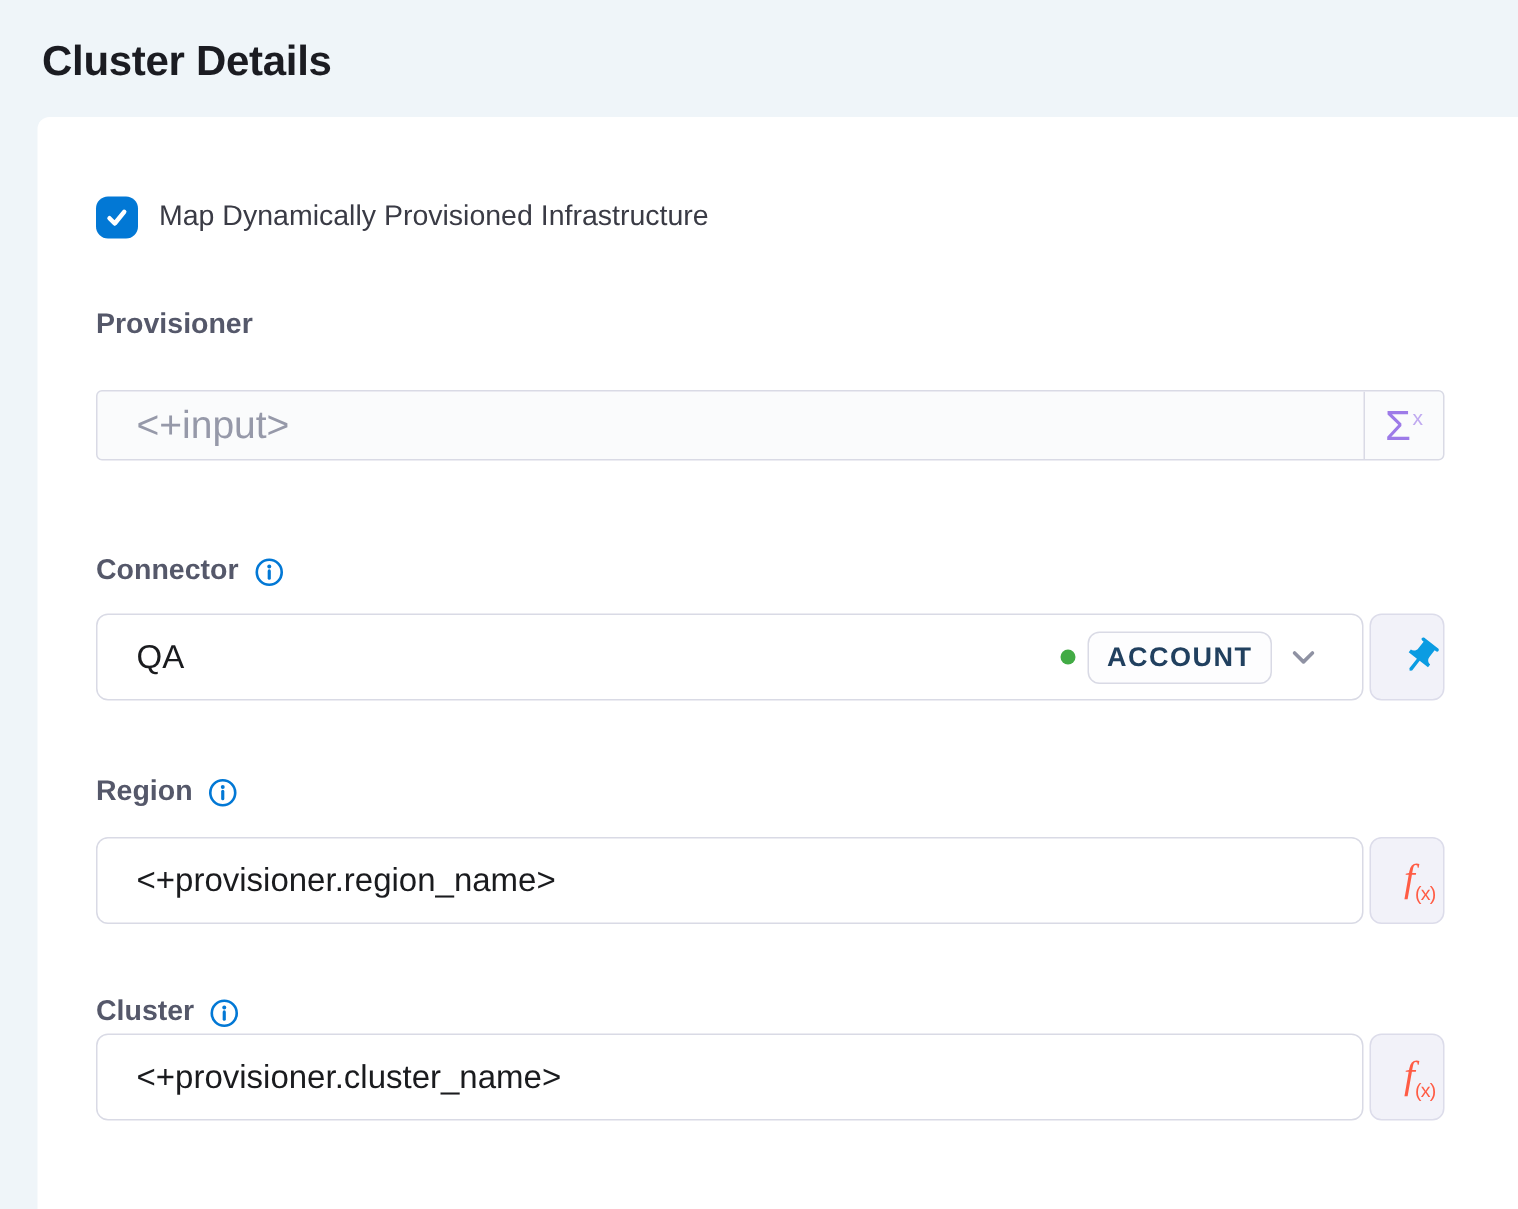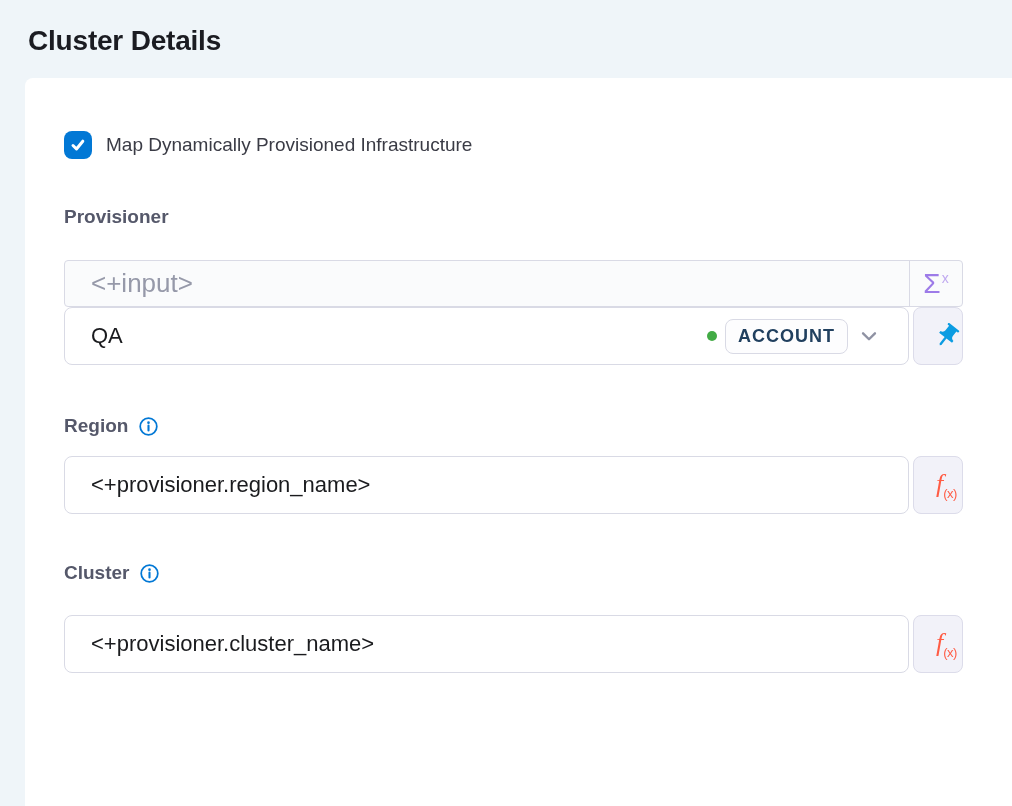--- a/index.html
+++ b/index.html
@@ -45,21 +45,21 @@
   }
   .field-label {
     font-size: 19px; line-height: 24px;
     font-weight: 600;
     color: #55586a;
   }
   .info-icon { width: 21px; height: 21px; display: inline-flex; cursor: pointer; }
   .mt-prov { margin-top: 46px; margin-bottom: 31px; }
   .mt-conn { margin-top: 62px; margin-bottom: 16px; }
   .mt-region { margin-top: 49px; margin-bottom: 18px; }
-  .mt-cluster { margin-top: 47px; margin-bottom: 30px; }
+  .mt-cluster { margin-top: 47px; margin-bottom: 2px; }
   
   .runtime-input-wrap {
     display: flex;
     height: 47px;
     border: 1px solid #d9dae5;
     border-radius: 4px;
     background: #fafbfc;
     overflow: hidden;
   }
   .runtime-input-wrap input {
@@ -157,20 +157,30 @@
   <div class="field-label-row mt-prov">
     <span class="field-label">Provisioner</span>
   </div>
   <div class="runtime-input-wrap">
     <input type="text" disabled="" placeholder="&lt;+input&gt;" style="">
     <div class="runtime-type-cell">
       <span class="sigma"><span>Σ</span><span class="sigma-sup">x</span></span>
     </div>
   </div>
 
+  <div class="field-label-row mt-conn">
+    <span class="field-label">Connector</span>
+    <span class="info-icon">
+      <svg width="21" height="21" viewBox="0 0 24 24" fill="none">
+        <circle cx="12" cy="12" r="9.5" stroke="#0278d5" stroke-width="2"></circle>
+        <circle cx="12" cy="7.6" r="1.5" fill="#0278d5"></circle>
+        <line x1="12" y1="11" x2="12" y2="16.6" stroke="#0278d5" stroke-width="2.4" stroke-linecap="round"></line>
+      </svg>
+    </span>
+  </div>
   <div class="input-row">
     <div class="text-field">
       <input type="text" readonly="" value="QA" style="">
       <div class="connector-right">
         <span class="status-dot"></span>
         <span class="scope-badge">ACCOUNT</span>
         <span class="chevron-icon">
           <svg width="26" height="26" viewBox="0 0 24 24" fill="none">
             <polyline points="6.5,9.5 12,15 17.5,9.5" stroke="#8f92a3" stroke-width="2.2" stroke-linecap="round" stroke-linejoin="round"></polyline>
           </svg>

